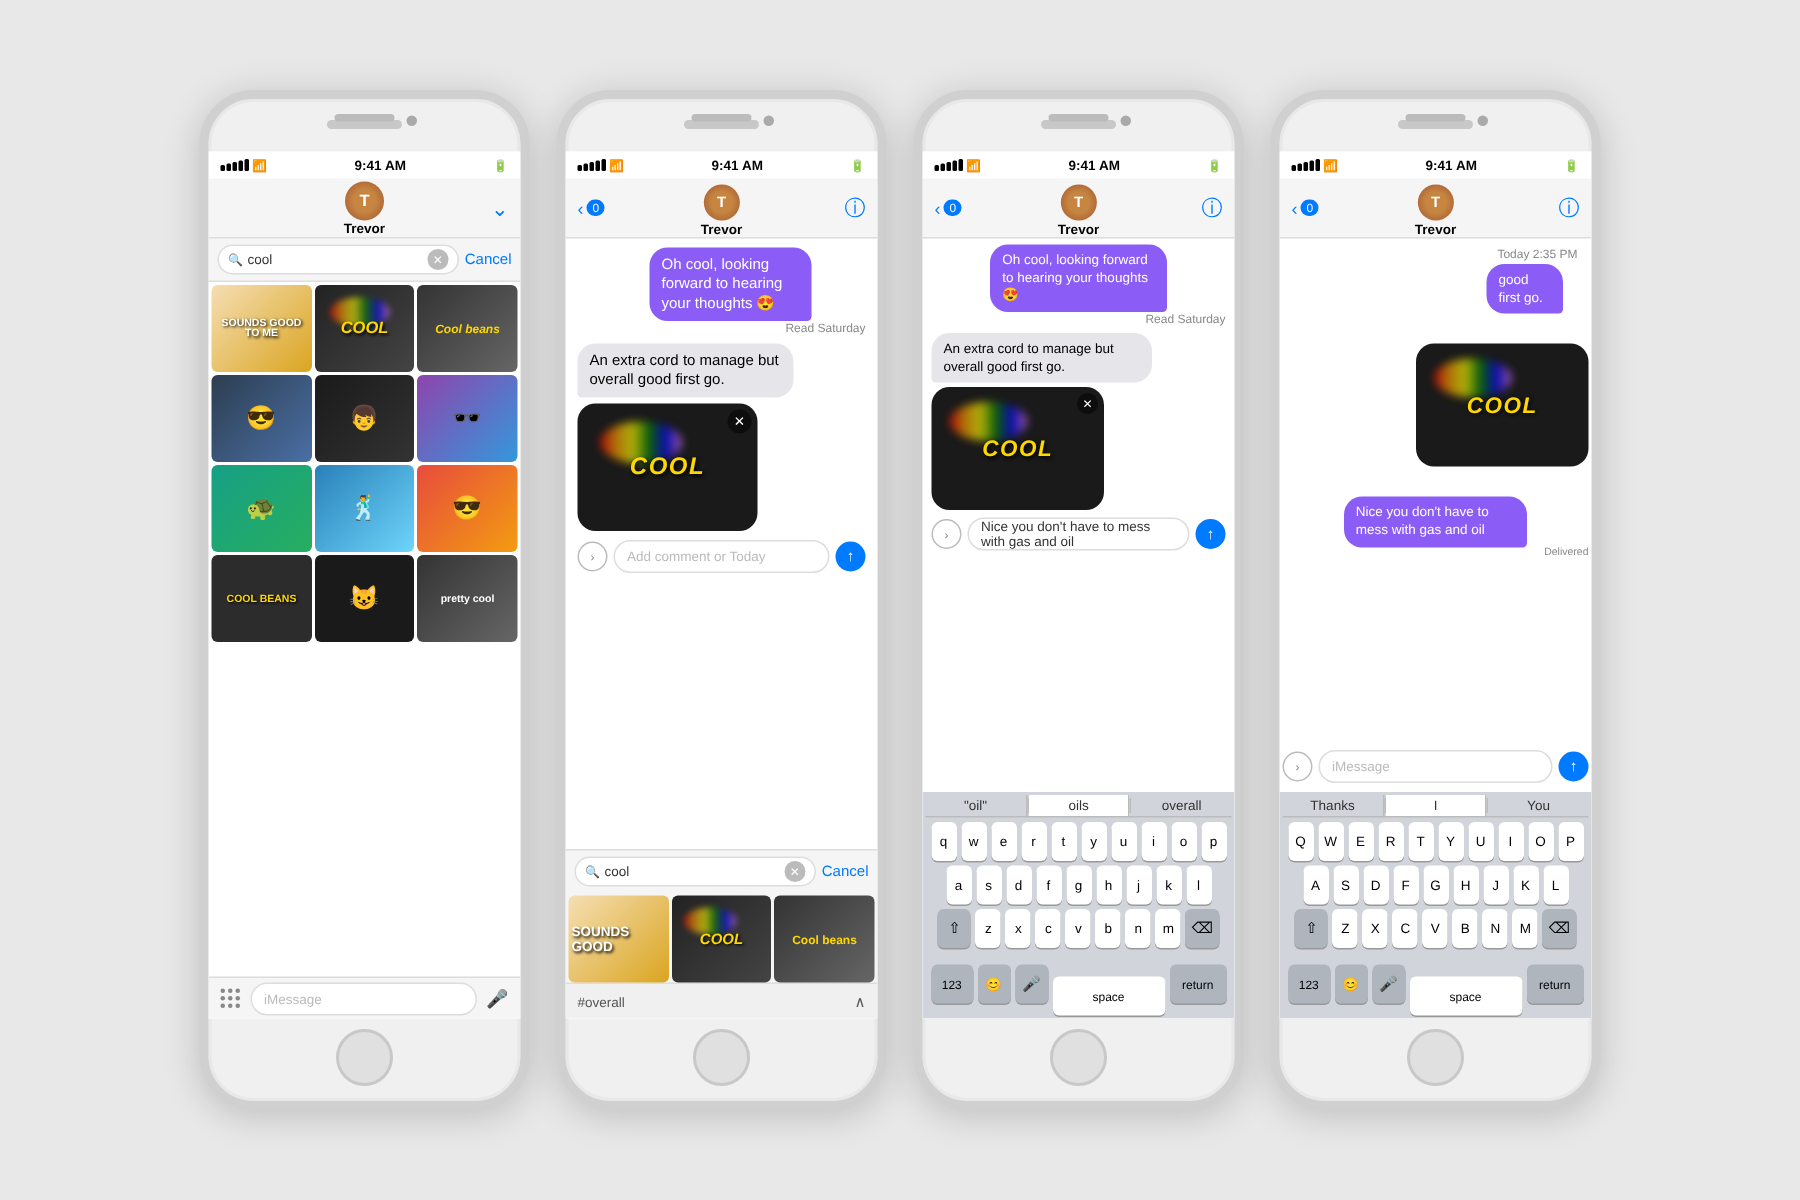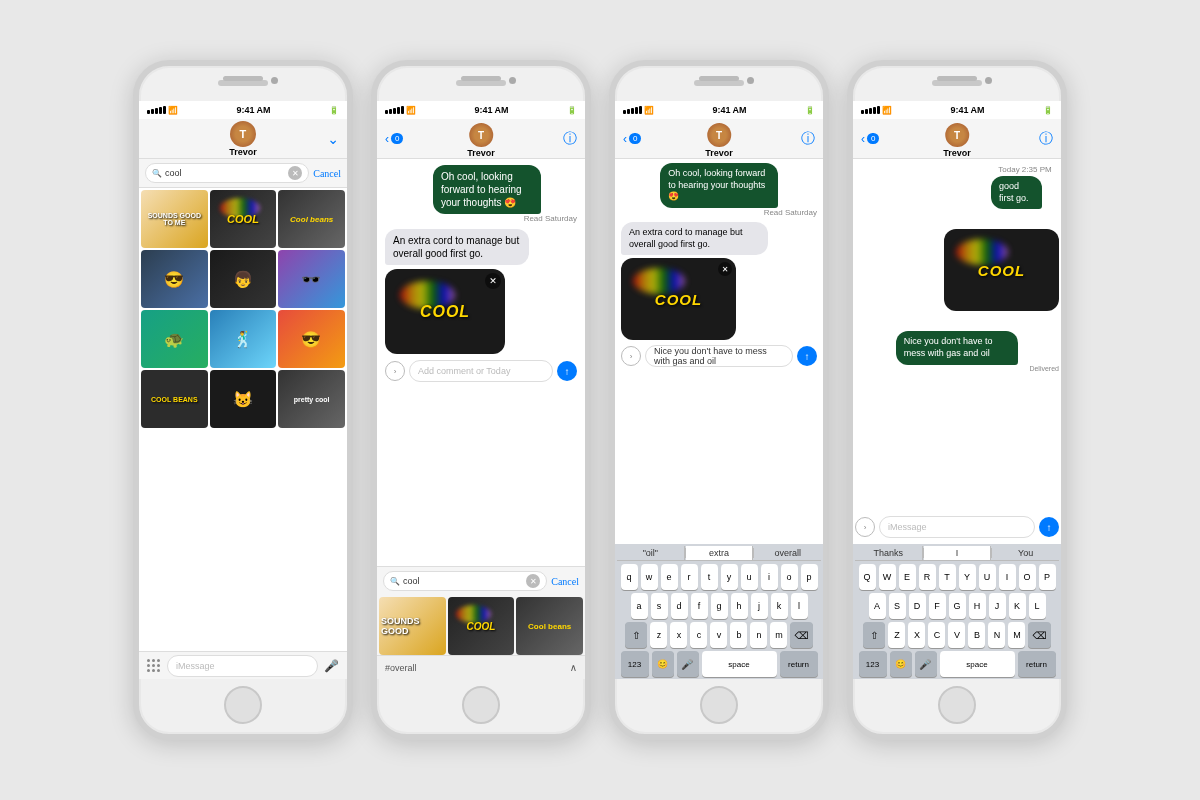--- a/index.html
+++ b/index.html
@@ -184,21 +184,21 @@
 
     .msg-bubble {
       max-width: 75%;
       padding: 5px 8px;
       border-radius: 12px;
       font-size: 10px;
       line-height: 1.3;
     }
 
     .msg-sent {
-      background: #14532d;
+      background: #8b5cf6;
       color: #fff;
       align-self: flex-end;
       border-bottom-right-radius: 3px;
     }
 
     .msg-received {
       background: #e5e5ea;
       color: #000;
       align-self: flex-start;
       border-bottom-left-radius: 3px;
@@ -360,21 +360,20 @@
       align-items: center;
       justify-content: center;
       color: #fff;
       font-size: 8px;
       margin-left: auto;
     }
 
     .search-cancel {
       color: #007aff;
       font-size: 10px;
-      font-family: Liberation Serif, serif;
     }
 
     .gif-grid {
       display: grid;
       grid-template-columns: repeat(3, 1fr);
       gap: 2px;
       padding: 0 2px 4px;
     }
 
     .gif-cell {
@@ -446,20 +445,21 @@
     }
 
     .kbd-key-dark {
       background: #aeb5bd;
       color: #000;
     }
 
     .kbd-key-space {
       flex: 1;
       max-width: 80px;
+      margin-top: 16px;
     }
 
     .kbd-bottom-row {
       display: flex;
       gap: 3px;
       align-items: center;
     }
 
     .kbd-number { min-width: 26px; }
     .kbd-emoji { min-width: 20px; }
@@ -770,21 +770,21 @@
           </div>
           <div class="input-send">↑</div>
         </div>
       </div>
 
       <div class="keyboard" style="padding:2px">
 
         <div class="kbd-suggestions">
           <div class="kbd-suggestion" style="font-size:9px;padding:2px 4px">"oil"</div>
           <div class="autocorrect-divider"></div>
-          <div class="kbd-suggestion kbd-suggestion-active" style="font-size:9px;padding:2px 4px">extra</div>
+          <div class="kbd-suggestion kbd-suggestion-active" style="font-size:9px;padding:2px 4px">oils</div>
           <div class="autocorrect-divider"></div>
           <div class="kbd-suggestion" style="font-size:9px;padding:2px 4px">overall</div>
         </div>
 
         <div class="kbd-row">
           <div class="kbd-key">q</div>
           <div class="kbd-key">w</div>
           <div class="kbd-key">e</div>
           <div class="kbd-key">r</div>
           <div class="kbd-key">t</div>

